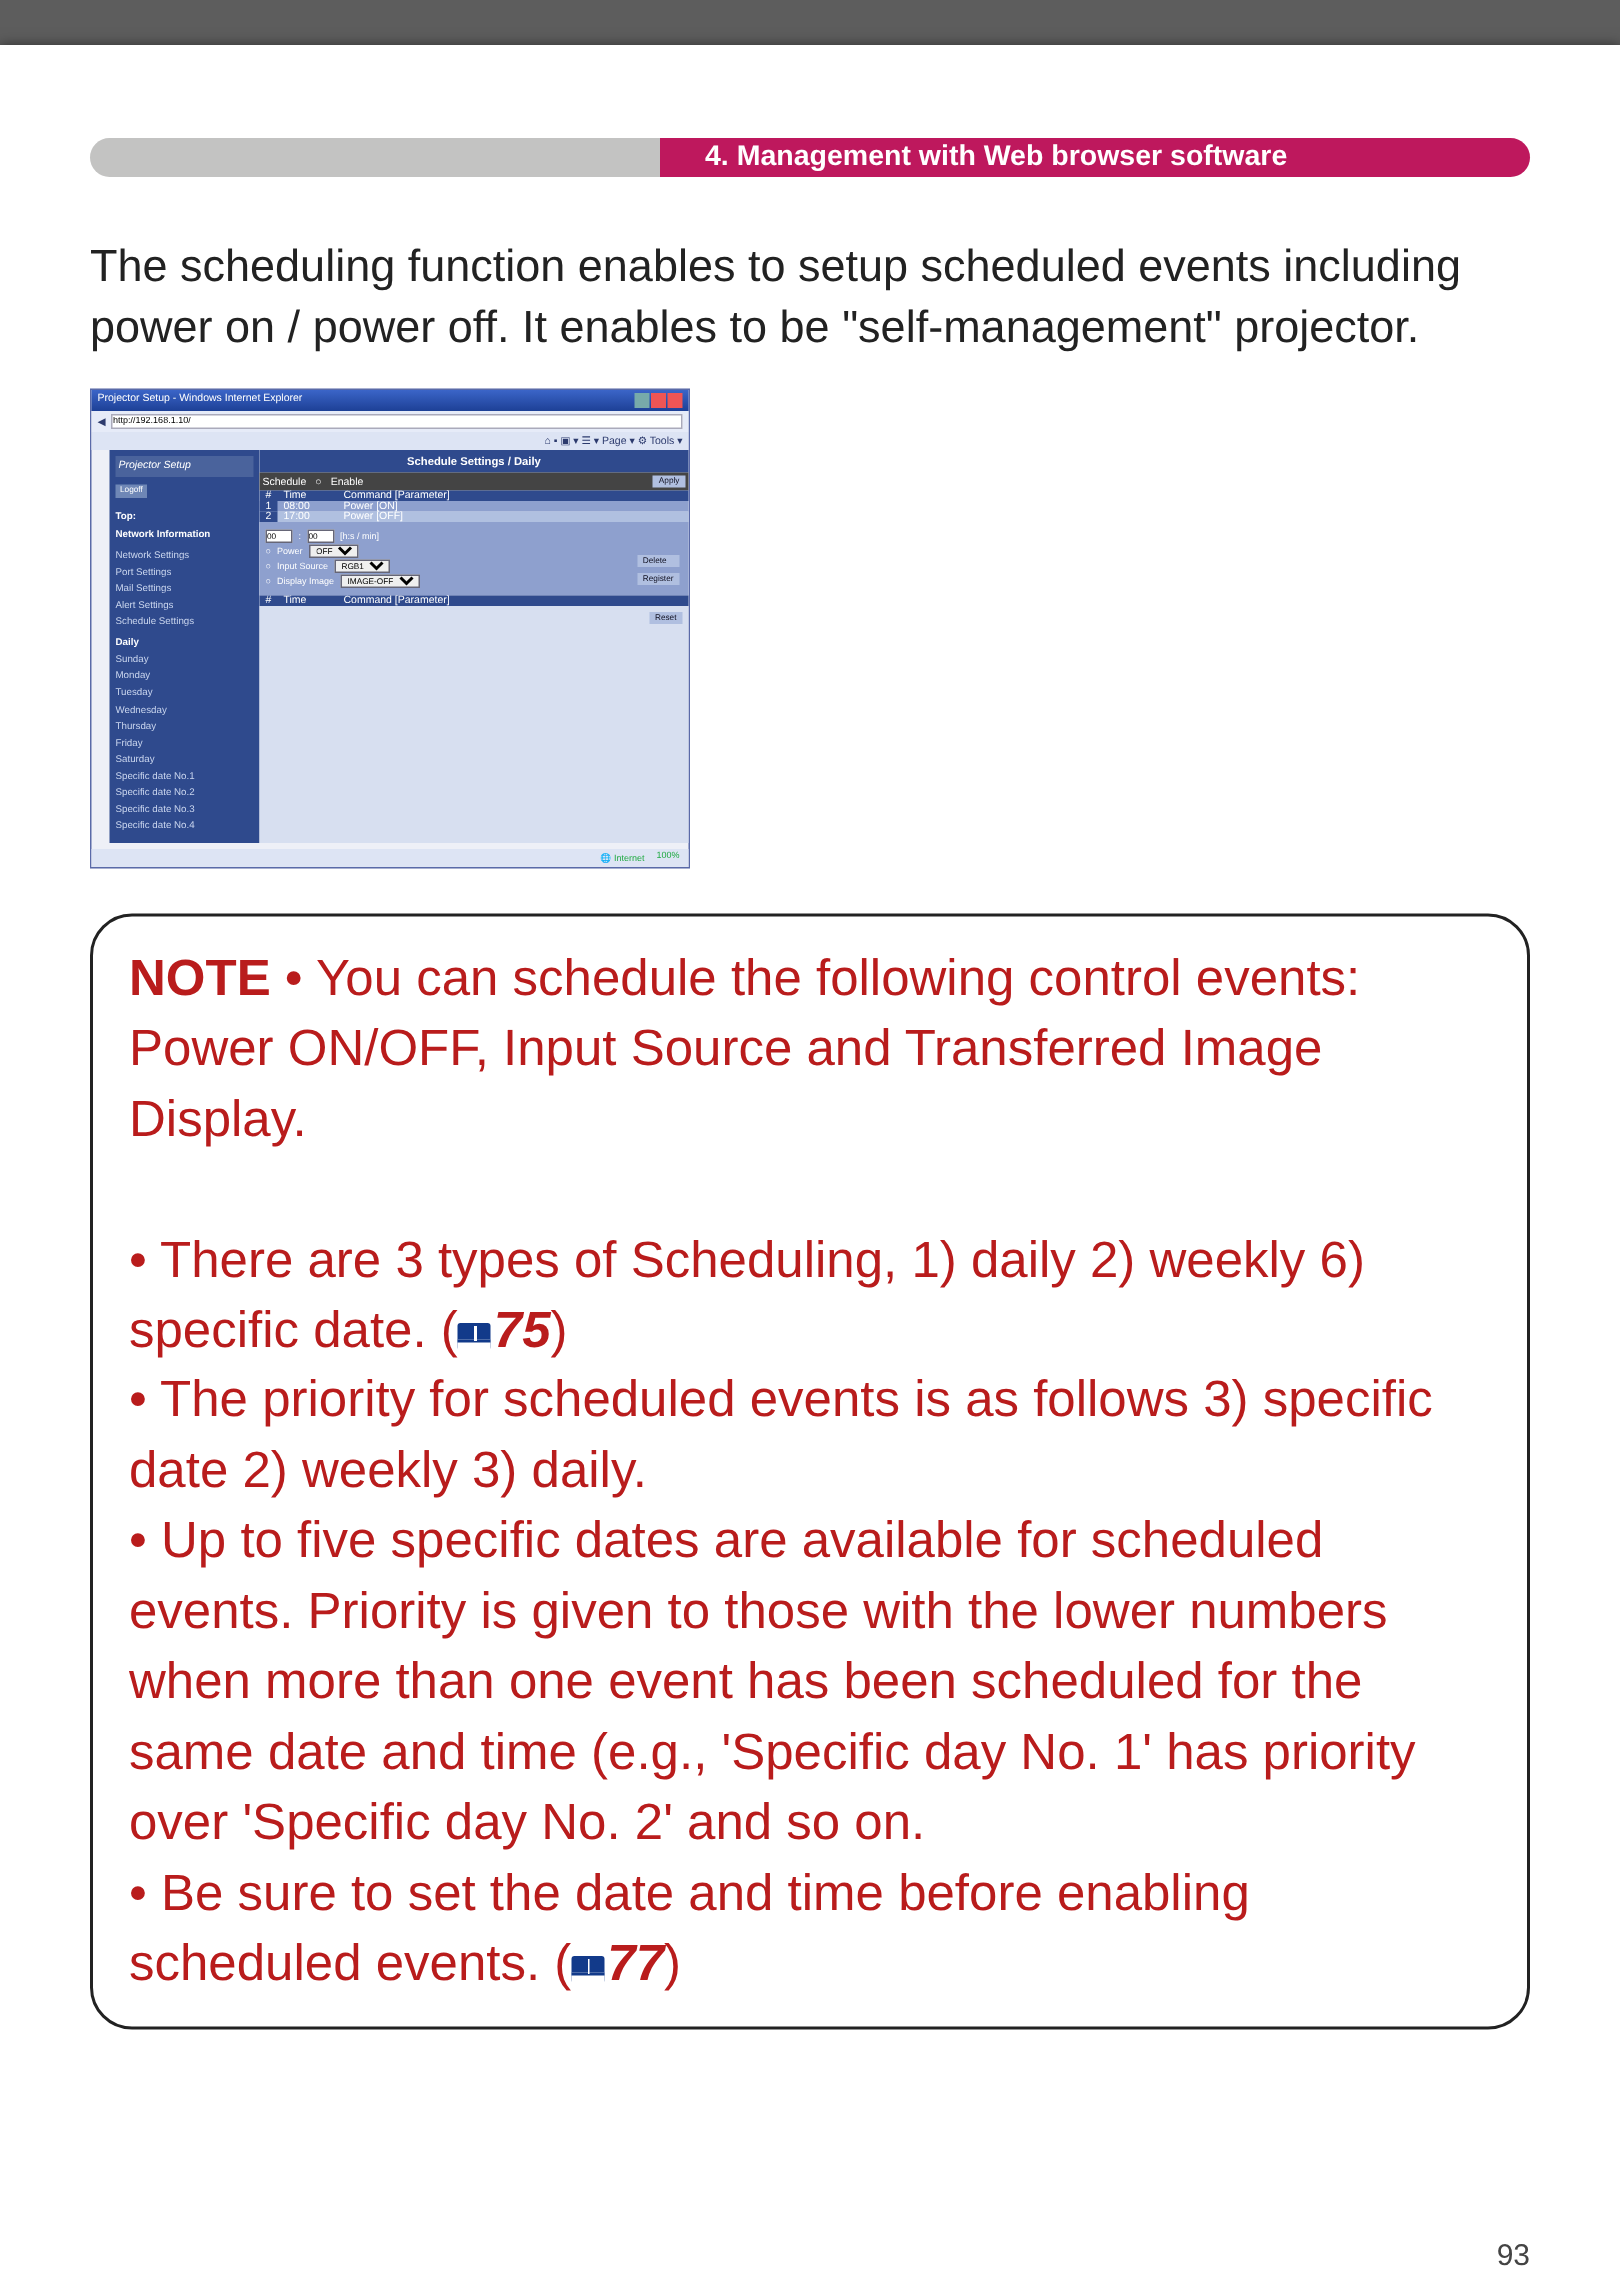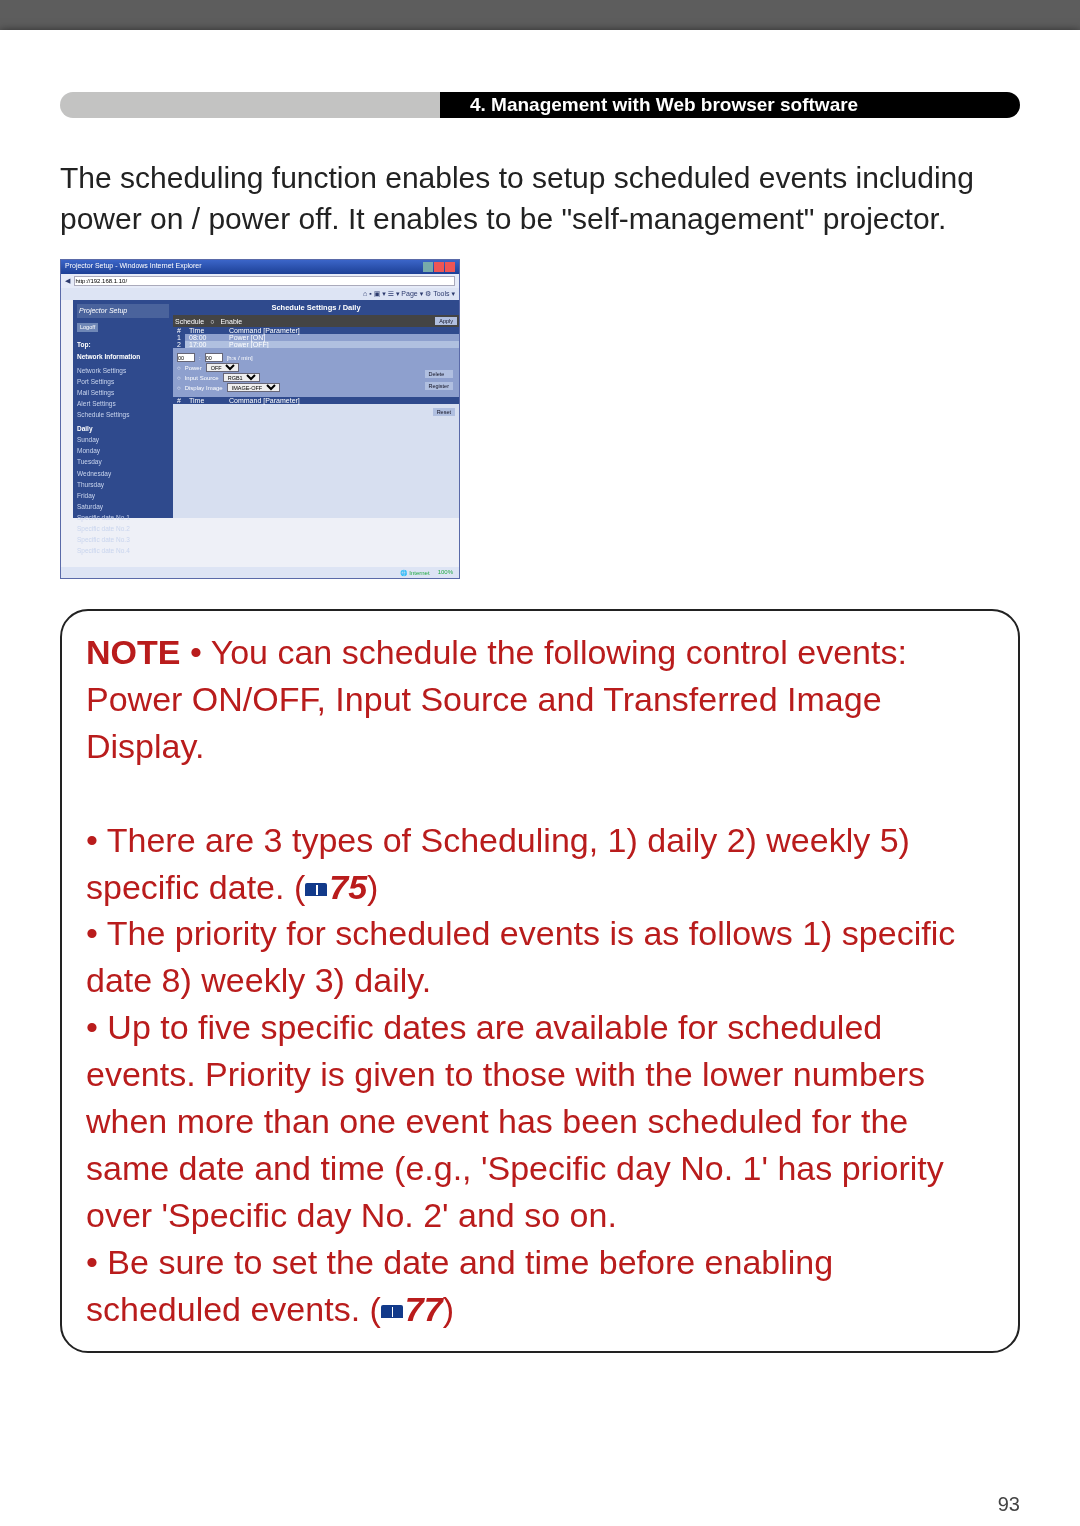--- a/index.html
+++ b/index.html
@@ -23,21 +23,21 @@
     height: 26px;
     margin-bottom: 40px;
   }
   .header-gray {
     flex: 0 0 380px;
     background: #c3c3c2;
     border-radius: 13px 0 0 13px;
   }
   .header-blue {
     flex: 1;
-    background: #000000;
+    background: #be185d;
     color: #fff;
     font-weight: bold;
     font-size: 19px;
     display: flex;
     align-items: center;
     padding-left: 30px;
     border-radius: 0 13px 13px 0;
   }
   h1.section-title {
     font-size: 34px;
@@ -64,21 +64,21 @@
     position: relative;
     margin-bottom: 30px;
   }
   .shot .titlebar { background: linear-gradient(#3b65c8,#1d4096); color:#fff; padding:2px 4px; display:flex; justify-content:space-between; }
   .shot .titlebar .x { display:flex; gap:1px;}
   .shot .titlebar .x span{ width:10px;height:10px;background:#e55;display:inline-block;}
   .shot .titlebar .x span:first-child{background:#7aa;}
   .shot .addr { background:#e6ebf8; padding:2px 4px; display:flex; gap:4px; align-items:center;}
   .shot .addr input { font-size:6px; flex:1; height:10px; border:1px solid #aab;}
   .shot .toolbar { background:#dde4f4; padding:2px 4px; display:flex; justify-content:flex-end; gap:4px;}
-  .shot .body { display:flex; height: 218px; padding-left: 12px;}
+  .shot .body { display:flex; height: 262px; padding-left: 12px;}
   .shot .sidebar { width: 100px; background: #2f4a8d; color:#fff; padding:4px; font-size:6.5px; line-height:1.4;}
   .shot .sidebar .brand { background:#4a639c; padding:2px; margin-bottom:4px; font-style:italic; font-size:7px;}
   .shot .sidebar .logoff { background:#6f87b6; color:#fff; font-size:5.5px; padding:1px 3px; display:inline-block; margin-bottom:4px;}
   .shot .sidebar .grp { margin-top:3px;}
   .shot .sidebar .item { color:#c9d5ee; padding:1px 0;}
   .shot .sidebar .item.bold { font-weight:bold; color:#fff;}
   .shot .main { flex:1; background:#d7dff0; display:flex; flex-direction:column;}
   .shot .main .mtitle { background:#2f4a8d; color:#fff; text-align:center; padding:3px; font-size:7.5px; font-weight:bold;}
   .shot .main .strip { background:#444; color:#fff; padding:2px; display:flex; align-items:center; gap:6px;}
   .shot .main .strip .btn { background:#b0bfe0; color:#112; font-size:5.5px; padding:1px 4px; margin-left:auto;}
@@ -248,20 +248,20 @@
     </div>
     <div class="status">
       <span>🌐 <span>Internet</span></span>
       <span>100%</span>
     </div>
   </div>
 
   <div class="note-box">
     <span class="lead">NOTE</span><span> • You can schedule the following control events: Power ON/OFF, Input Source and Transferred Image Display.</span><br>
     <br>
-    <span>• There are 3 types of Scheduling, 1) daily 2) weekly 5) specific date. (</span><span class="book-icon"></span><span class="ref">75</span><span>)</span><br>
-    <span>• The priority for scheduled events is as follows 1) specific date 8) weekly 3) daily.</span><br>
+    <span>• There are 3 types of Scheduling, 1) daily 2) weekly 6) specific date. (</span><span class="book-icon"></span><span class="ref">75</span><span>)</span><br>
+    <span>• The priority for scheduled events is as follows 3) specific date 2) weekly 3) daily.</span><br>
     <span>• Up to five specific dates are available for scheduled events. Priority is given to those with the lower numbers when more than one event has been scheduled for the same date and time (e.g., 'Specific day No. 1' has priority over 'Specific day No. 2' and so on.</span><br>
     <span>• Be sure to set the date and time before enabling scheduled events. (</span><span class="book-icon"></span><span class="ref">77</span><span>)</span>
   </div>
 
   <div class="pagenum">93</div>
 </div>
 
 </body></html>

